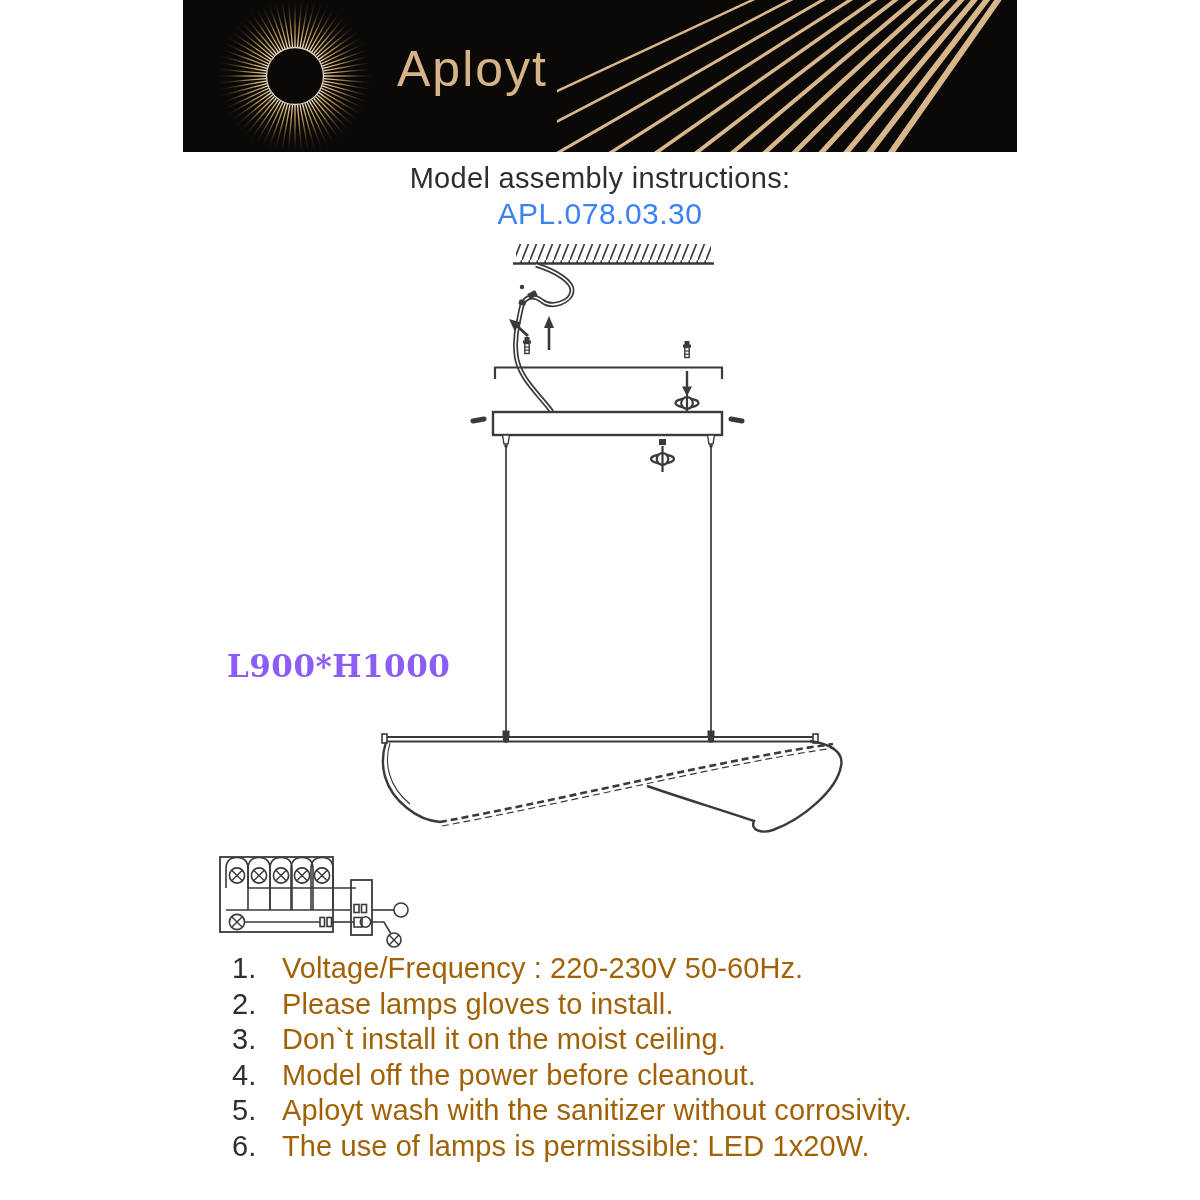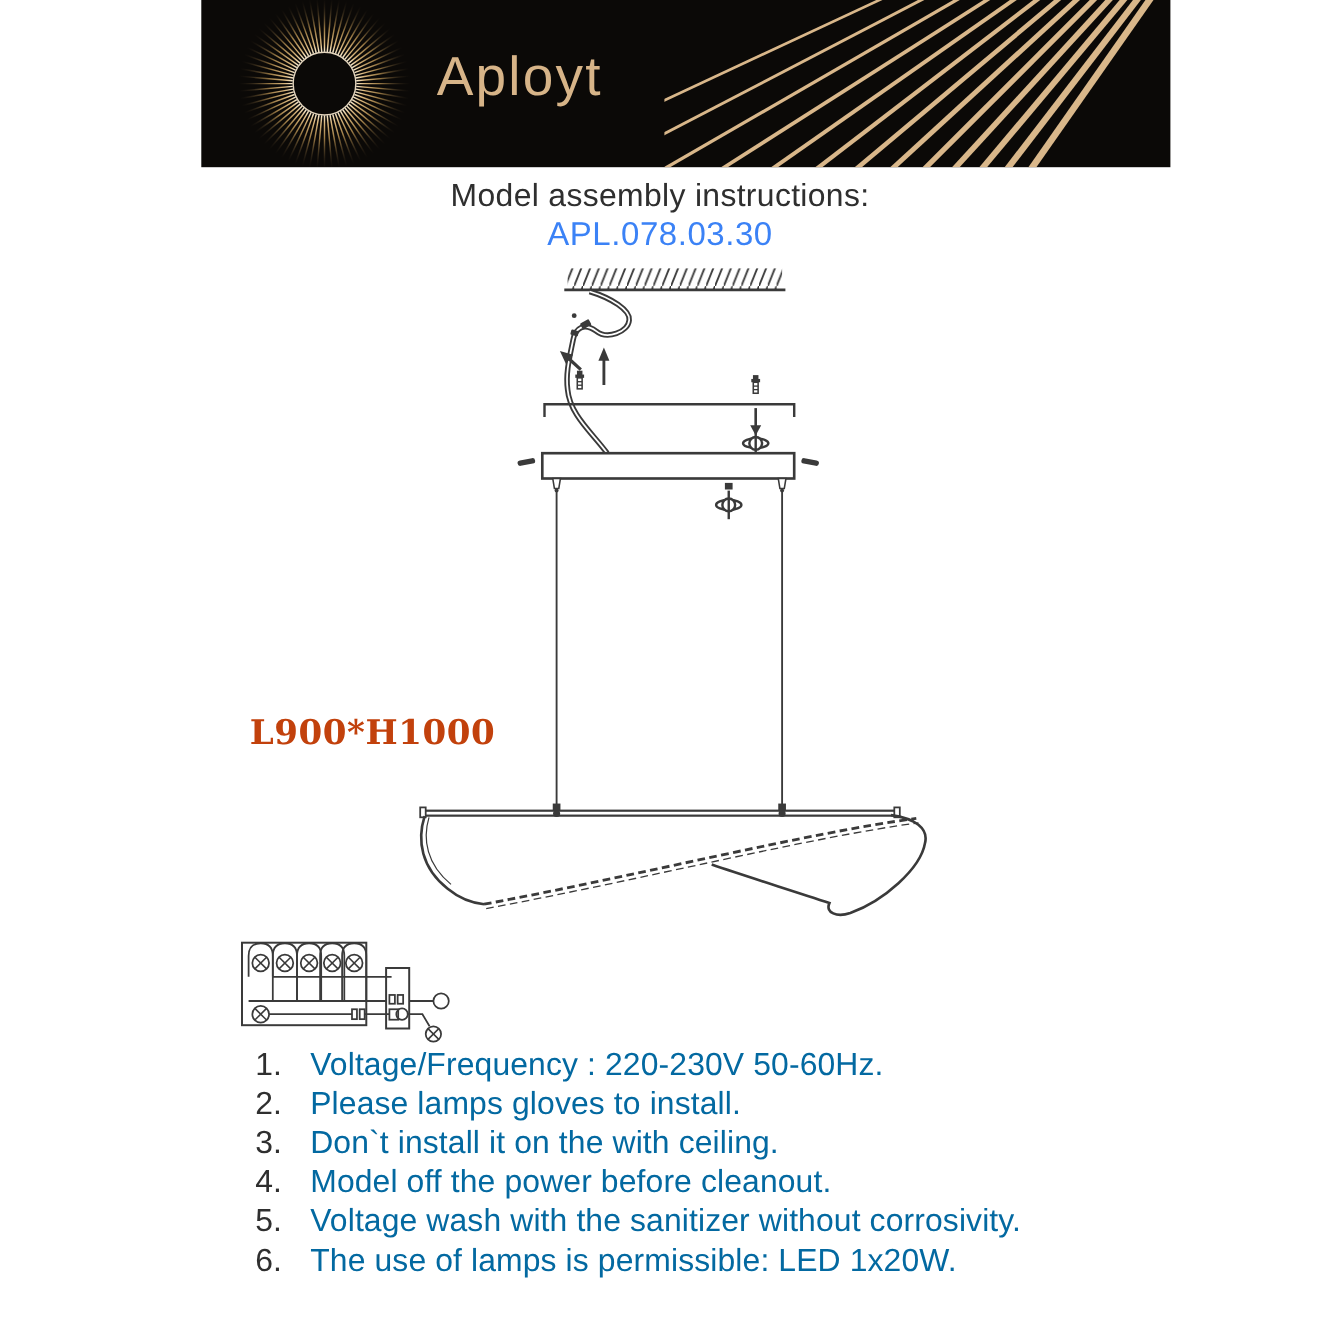--- a/index.html
+++ b/index.html
@@ -3,45 +3,45 @@
 <meta charset="utf-8">
 <style>
   html,body{margin:0;padding:0;}
   body{
     width:1200px;height:1200px;position:relative;background:#ffffff;
     font-family:"Liberation Sans",sans-serif;color:#333;overflow:hidden;
   }
   
   .banner{
     position:absolute;left:183px;top:0;width:834px;height:152px;
-    background:#0b0907;overflow:hidden;padding-left:47px;
+    background:#0b0907;overflow:hidden;
   }
   .logo-burst{position:absolute;left:0;top:0;}
   .wordmark{
     position:absolute;left:214px;top:40px;
     font-size:50px;font-weight:400;letter-spacing:2px;color:#d7b488;
   }
   .corner-rays{position:absolute;right:0;top:0;}
   
   .title-block{position:absolute;left:0;top:160px;width:1200px;text-align:center;}
   .title-line{font-size:29px;line-height:36px;color:#2f2f2f;letter-spacing:0.3px;}
   .title-model{font-size:30px;line-height:35px;color:#3b82f6;letter-spacing:0.5px;}
   
   .assembly-svg{position:absolute;left:370px;top:240px;}
   .dim-label{
     position:absolute;left:227px;top:648px;
     font-family:"DejaVu Serif","Liberation Serif",serif;font-weight:bold;
-    font-size:31px;color:#c2410c;letter-spacing:0.5px;
+    font-size:31px;color:#8b5cf6;letter-spacing:0.5px;
   }
   .wiring-svg{position:absolute;left:210px;top:848px;}
   
   .instructions{position:absolute;left:232px;top:952px;width:790px;}
   .instr-row{display:flex;align-items:flex-start;height:35.6px;}
   .instr-num{width:36px;flex:0 0 36px;font-size:29px;color:#2f2f2f;}
-  .instr-text{margin-left:14px;font-size:29px;color:#0369a1;white-space:nowrap;letter-spacing:0.1px;}
+  .instr-text{margin-left:14px;font-size:29px;color:#a16207;white-space:nowrap;letter-spacing:0.1px;}
   svg .ln{stroke:#3a3a3a;fill:none;}
 </style>
 </head>
 <body>
 
 <div class="banner">
   <svg class="logo-burst" width="230" height="152" viewBox="0 0 230 152">
     <defs>
       <radialGradient id="burstGrad" gradientUnits="userSpaceOnUse" cx="112" cy="76" r="78">
         <stop offset="0.36" stop-color="#fdf3dc"></stop>
@@ -308,27 +308,27 @@
   <div class="instr-row">
     <span class="instr-num">1.</span>
     <span class="instr-text">Voltage/Frequency : 220-230V 50-60Hz.</span>
   </div>
   <div class="instr-row">
     <span class="instr-num">2.</span>
     <span class="instr-text">Please lamps gloves to install.</span>
   </div>
   <div class="instr-row">
     <span class="instr-num">3.</span>
-    <span class="instr-text">Don`t install it on the with ceiling.</span>
+    <span class="instr-text">Don`t install it on the moist ceiling.</span>
   </div>
   <div class="instr-row">
     <span class="instr-num">4.</span>
     <span class="instr-text">Model off the power before cleanout.</span>
   </div>
   <div class="instr-row">
     <span class="instr-num">5.</span>
-    <span class="instr-text">Voltage wash with the sanitizer without corrosivity.</span>
+    <span class="instr-text">Aployt wash with the sanitizer without corrosivity.</span>
   </div>
   <div class="instr-row">
     <span class="instr-num">6.</span>
     <span class="instr-text">The use of lamps is permissible: LED 1x20W.</span>
   </div>
 </div>
 
 </body></html>

